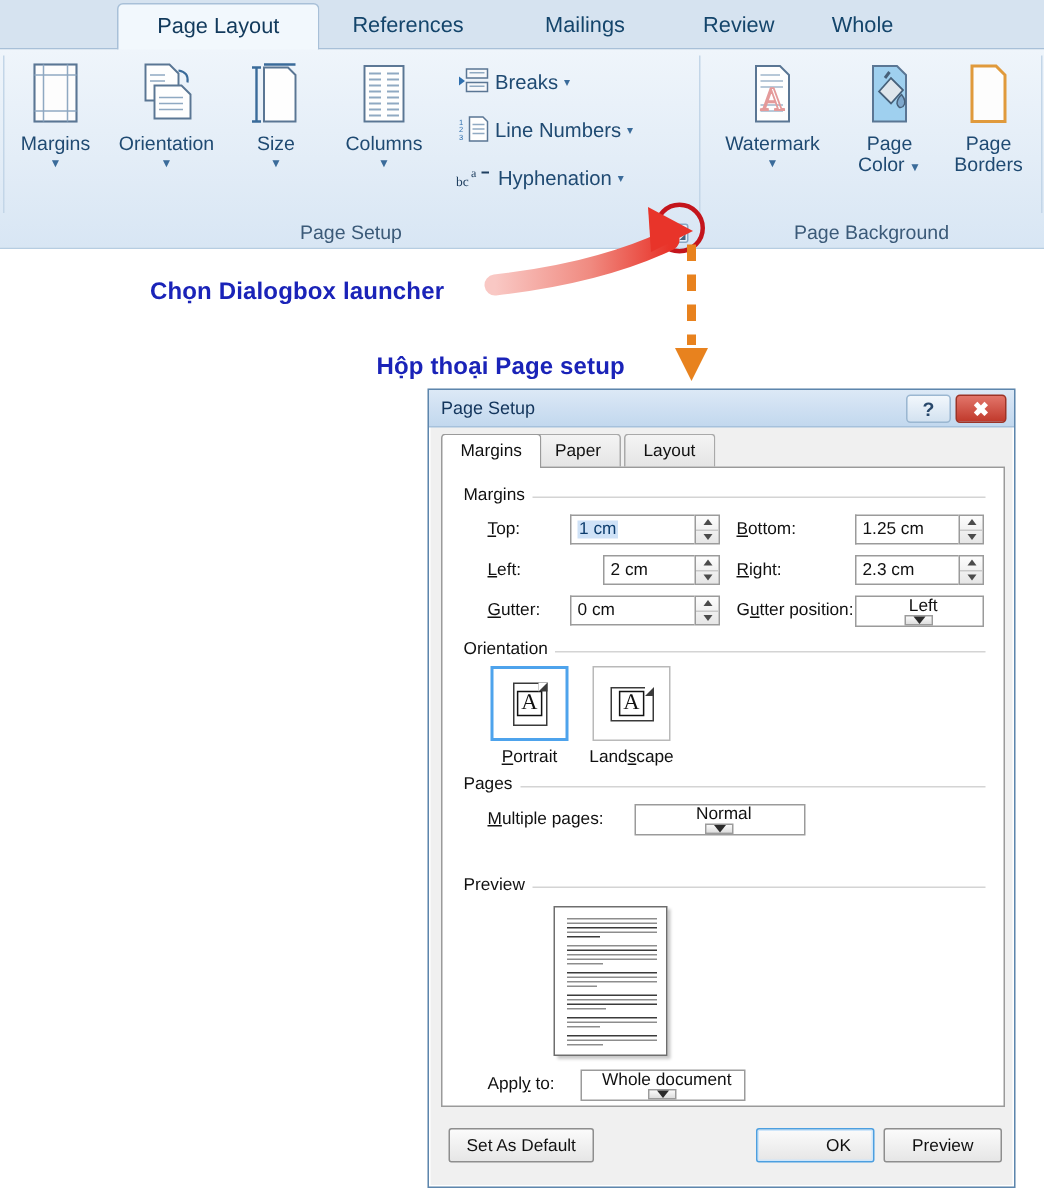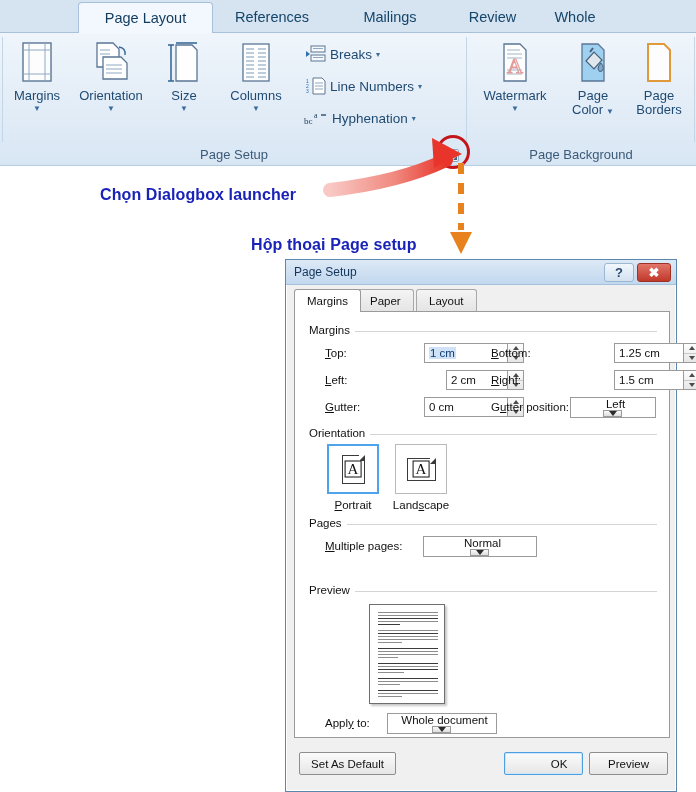--- a/index.html
+++ b/index.html
@@ -121,21 +121,21 @@
     background:#ffffff; border:1px solid #9a9a9a;
   }
 
   .gbox { position:absolute; }
   .gbox .gl { position:absolute; left:0; top:0; font-size:11.5px; color:#111; background:#fff; padding-right:5px; }
   .gbox .gline { position:absolute; left:0; top:7px; right:0; height:1px; background:#d4d4d4; }
 
   .lbl { position:absolute; font-size:11.5px; color:#111; white-space:nowrap; }
   .lbl u { text-decoration:underline; }
 
-  .spin { position:absolute; height:20px; display:flex;margin-left:44px; }
+  .spin { position:absolute; height:20px; display:flex; }
   .spin .fld {
     flex:1; background:#fff; border:1px solid #9b9b9b; border-right:none;
     display:flex; align-items:center; padding-left:4px; font-size:11.5px; color:#111;
   }
   .spin .fld.sel span { background:#cfe2f7; color:#0c3d6e; padding:0 1px; }
   .spin .btns {
     width:17px; background:linear-gradient(to bottom,#fdfdfd,#e6e6e6);
     border:1px solid #9b9b9b; display:flex; flex-direction:column;
   }
   .spin .btns i { flex:1; position:relative; }
@@ -456,21 +456,21 @@
         </div>
       <div class="btns">
           <i></i>
           <i></i>
         </div>
     </div>
 
     <div class="lbl" style="left:196px; top:62px;"><u>R</u>ight:</div>
     <div class="spin" style="left:275px; top:58px; width:86px;">
       <div class="fld">
-          <span>1.5 cm</span>
+          <span>2.3 cm</span>
         </div>
       <div class="btns">
           <i></i>
           <i></i>
         </div>
     </div>
 
     <div class="lbl" style="left:30px; top:89px;"><u>G</u>utter:</div>
     <div class="spin" style="left:85px; top:85px; width:100px;">
       <div class="fld">

